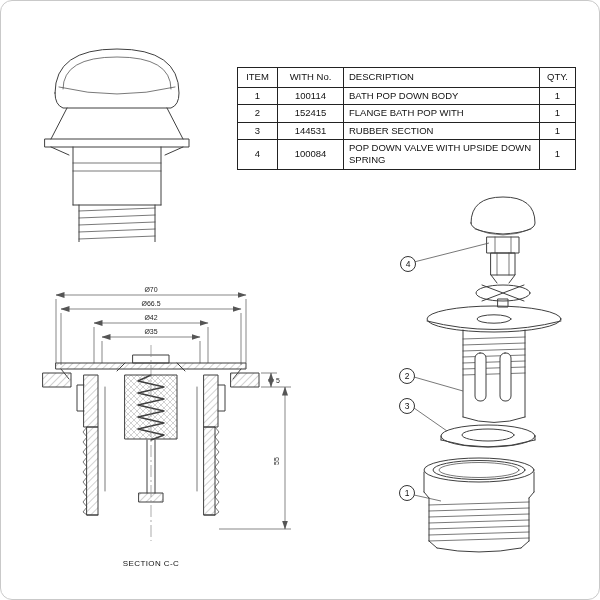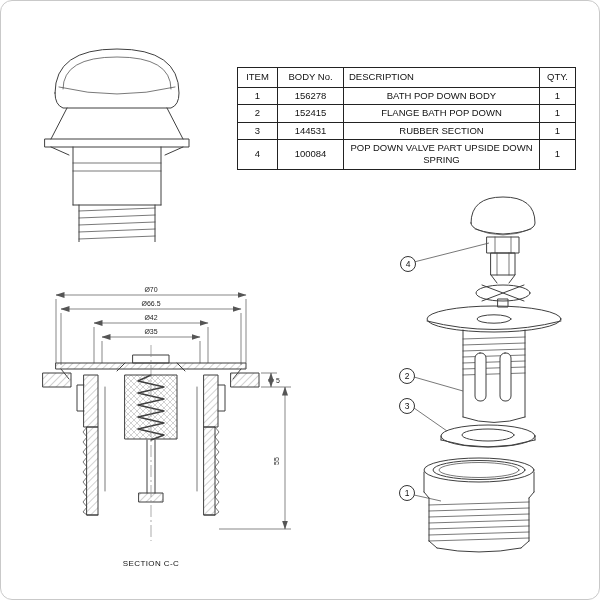--- a/index.html
+++ b/index.html
@@ -16,21 +16,21 @@
     position:absolute; left:236px; top:66px; width:338px;
     border-collapse:collapse; table-layout:fixed;
     font-size:9.5px; color:#111;
   }
   .parts-table th, .parts-table td {
     border:1px solid #222; padding:2px 5px;
     font-weight:400; text-align:left; vertical-align:middle;
     overflow:hidden; line-height:1.3;
   }
   .parts-table th { height:20px; }
-  .parts-table td { height:16px;text-align:center; }
+  .parts-table td { height:16px; }
   .parts-table .c { text-align:center; }
   .col-item{width:40px;} .col-part{width:66px;} .col-desc{width:196px;} .col-qty{width:36px;}
 
   svg text { font-family:"Liberation Sans", sans-serif; fill:#1a1a1a; }
   .geo  { stroke:#3f3f3f; stroke-width:1; fill:none; stroke-linecap:round; stroke-linejoin:round; }
   .thin { stroke-width:0.7; }
   .dimline { stroke:#555; stroke-width:0.7; fill:none; }
   .dimtext { font-size:7px; fill:#222; }
   .sectlabel { font-size:8px; fill:#111; letter-spacing:0.4px; }
   .balloon { fill:#fff; stroke:#333; stroke-width:1; }
@@ -71,48 +71,48 @@
   <table class="parts-table">
     <colgroup>
       <col class="col-item">
         <col class="col-part">
         <col class="col-desc">
         <col class="col-qty">
     </colgroup>
     <thead>
       <tr>
         <th class="c">ITEM</th>
-        <th class="c">BODY No.</th>
+        <th class="c">WITH No.</th>
         <th>DESCRIPTION</th>
         <th class="c">QTY.</th>
       </tr>
     </thead>
     <tbody>
       <tr>
         <td class="c">1</td>
-        <td class="c">156278</td>
+        <td class="c">100114</td>
         <td>BATH POP DOWN BODY</td>
         <td class="c">1</td>
       </tr>
       <tr>
         <td class="c">2</td>
         <td class="c">152415</td>
-        <td>FLANGE BATH POP DOWN</td>
+        <td>FLANGE BATH POP WITH</td>
         <td class="c">1</td>
       </tr>
       <tr>
         <td class="c">3</td>
         <td class="c">144531</td>
         <td>RUBBER SECTION</td>
         <td class="c">1</td>
       </tr>
       <tr>
         <td class="c">4</td>
         <td class="c">100084</td>
-        <td>POP DOWN VALVE PART UPSIDE DOWN SPRING</td>
+        <td>POP DOWN VALVE WITH UPSIDE DOWN SPRING</td>
         <td class="c">1</td>
       </tr>
     </tbody>
   </table>
 
   <svg class="section-view" width="265" height="292" viewBox="0 0 265 292">
     <defs>
       <marker id="arr" markerWidth="9" markerHeight="6" refX="8.5" refY="3" orient="auto-start-reverse" markerUnits="userSpaceOnUse">
         <path d="M0,0 L9,3 L0,6 Z" fill="#555"></path>
       </marker>

